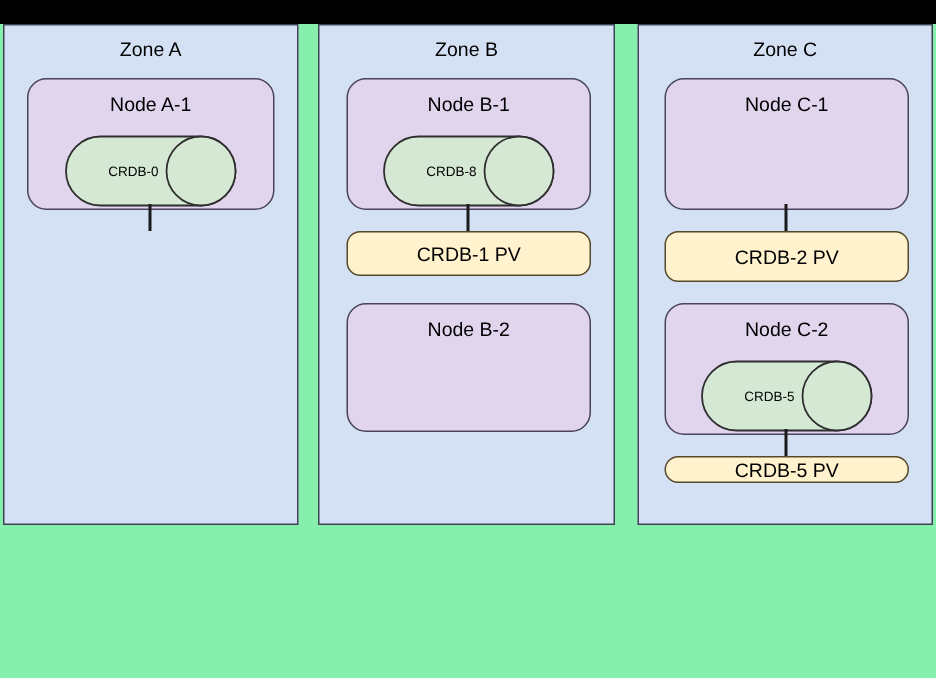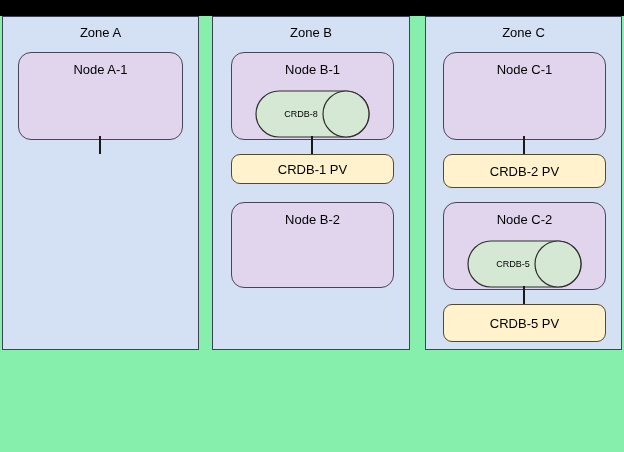--- a/index.html
+++ b/index.html
@@ -99,20 +99,27 @@
 <div id="canvas">
 
   <div class="zone" style="left:2px; top:0px; width:197px; height:334px;">
     <div class="zone-title">Zone A</div>
   </div>
 
   <div class="node" style="left:18px; top:36px; width:165px; height:88px;">
     <div class="node-title">Node A-1</div>
   </div>
 
+  <div class="cyl" style="left:43px; top:74px; width:115px; height:48px;">
+    <svg width="115" height="48" viewBox="0 0 115 48">
+      <path d="M24,1 H91 A23,23 0 0,1 91,47 H24 A23,23 0 0,1 24,1 Z" fill="#d5e8d4" stroke="#2f2f2f" stroke-width="1.2"></path>
+      <ellipse cx="91" cy="24" rx="23" ry="23" fill="#d5e8d4" stroke="#2f2f2f" stroke-width="1.2"></ellipse>
+    </svg>
+    <div class="cyl-label" style="width:92px;">CRDB-0</div>
+  </div>
 
   <div class="connector" style="left:99px; top:120px; height:18px;"></div>
 
 
   <div class="zone" style="left:212px; top:0px; width:198px; height:334px;">
     <div class="zone-title">Zone B</div>
   </div>
 
   <div class="node" style="left:231px; top:36px; width:163px; height:88px;">
     <div class="node-title">Node B-1</div>
@@ -154,15 +161,15 @@
   <div class="cyl" style="left:467px; top:224px; width:115px; height:48px;">
     <svg width="115" height="48" viewBox="0 0 115 48">
       <path d="M24,1 H91 A23,23 0 0,1 91,47 H24 A23,23 0 0,1 24,1 Z" fill="#d5e8d4" stroke="#2f2f2f" stroke-width="1.2"></path>
       <ellipse cx="91" cy="24" rx="23" ry="23" fill="#d5e8d4" stroke="#2f2f2f" stroke-width="1.2"></ellipse>
     </svg>
     <div class="cyl-label" style="width:92px;">CRDB-5</div>
   </div>
 
   <div class="connector" style="left:523px; top:270px; height:18px;"></div>
 
-  <div class="pv" style="left:443px; top:288px; width:163px; height:38px;">CRDB-5 PV</div>
+  <div class="pv" style="left:443px; top:288px; width:163px; height:18px;">CRDB-5 PV</div>
 
 </div>
 
 </body></html>

